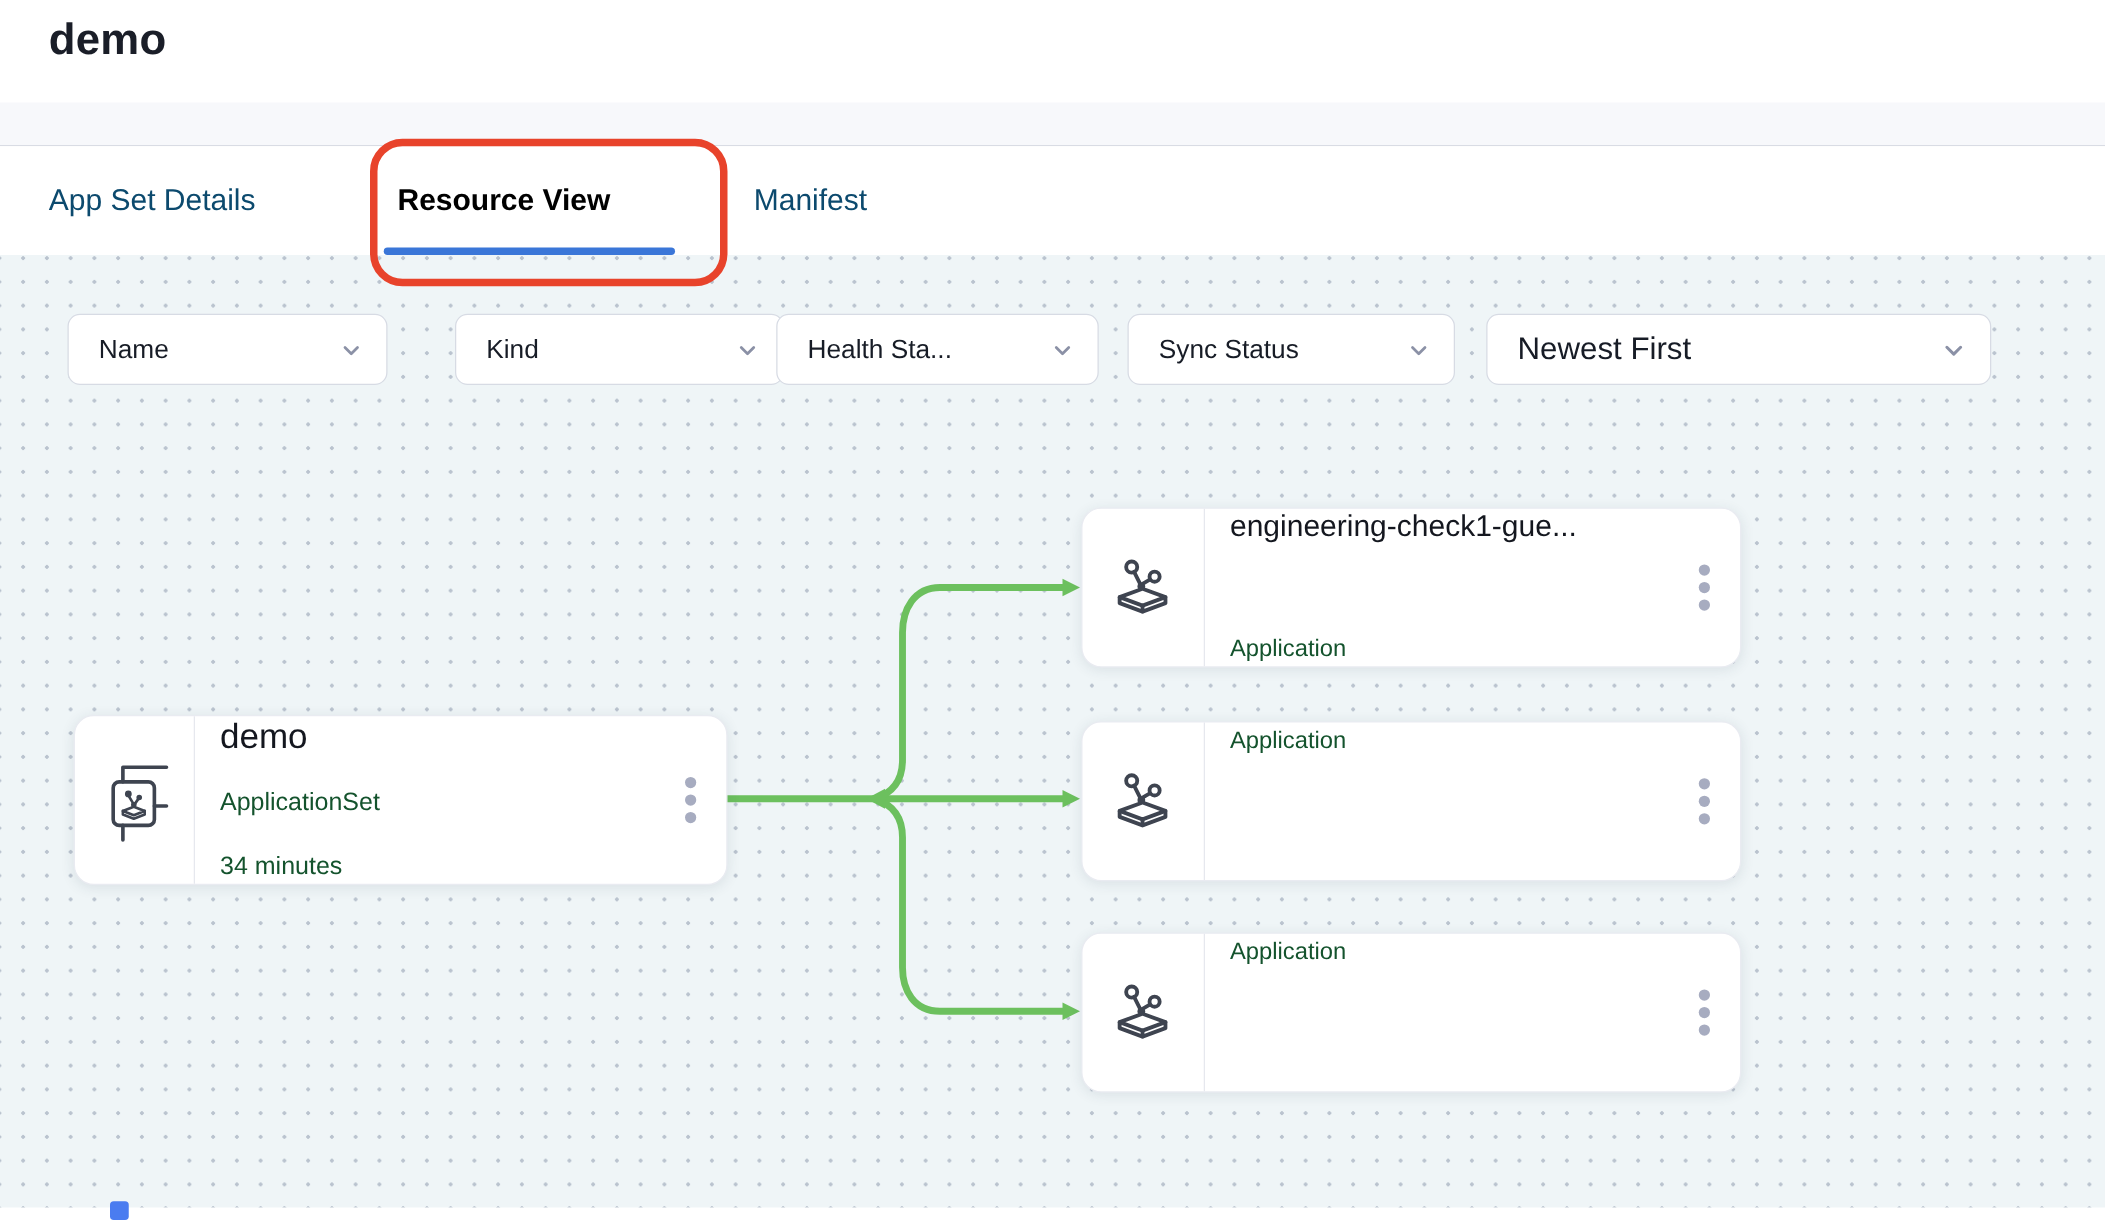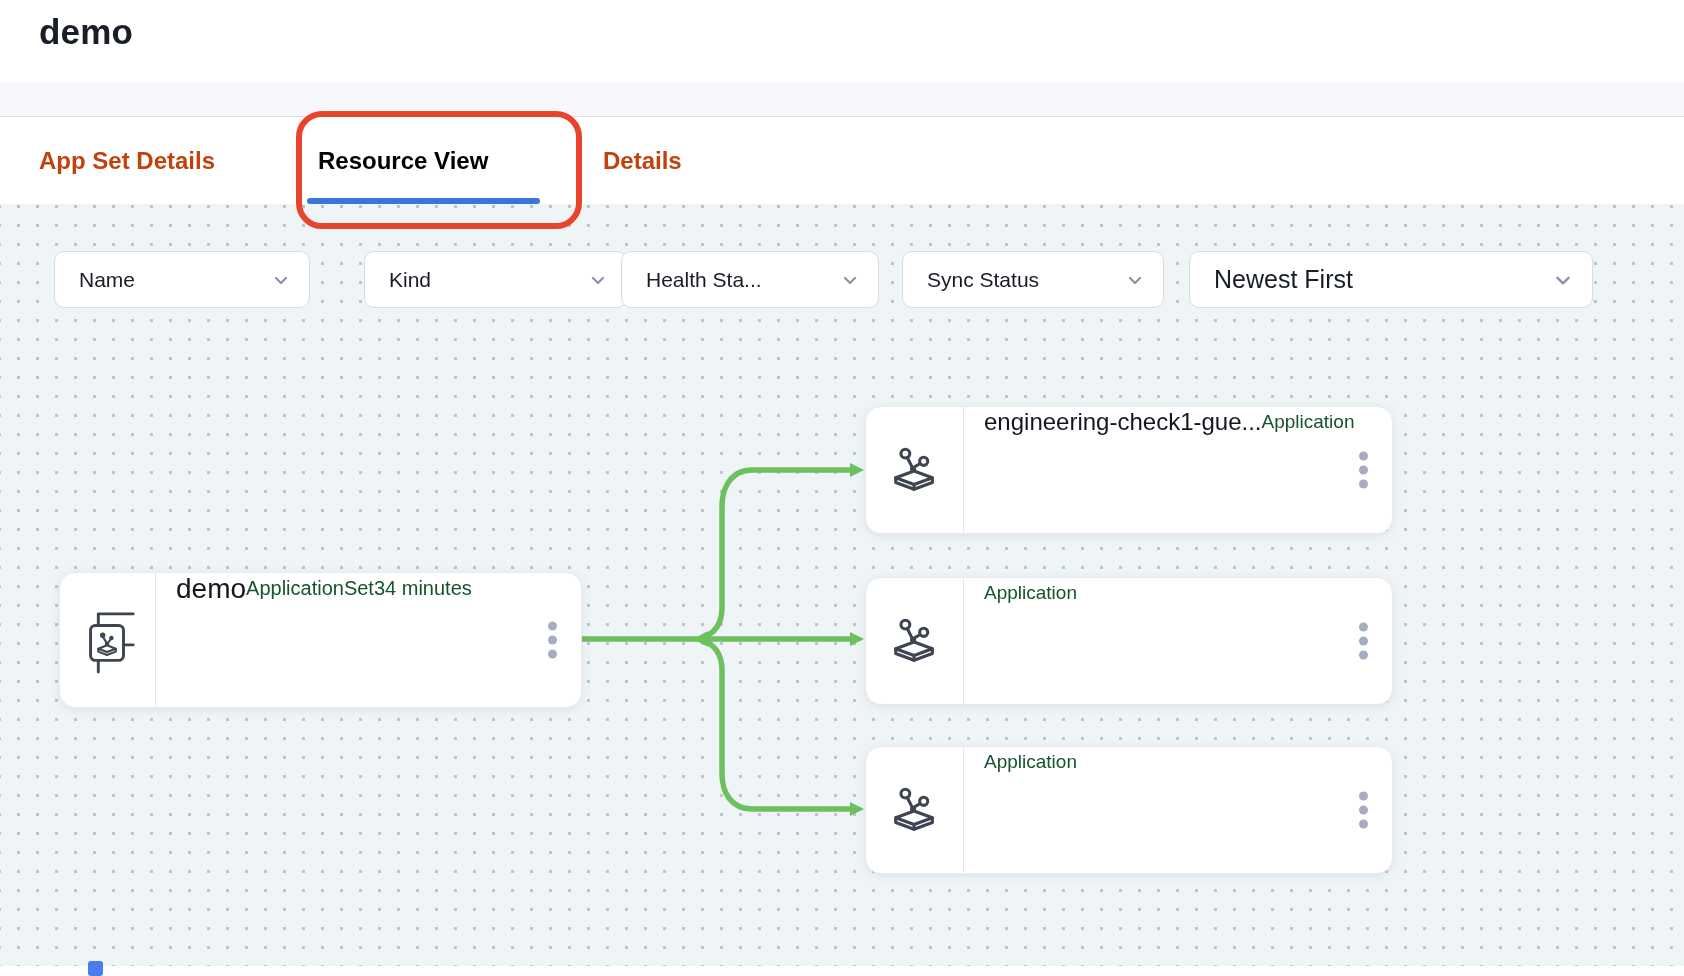--- a/index.html
+++ b/index.html
@@ -19,21 +19,21 @@
     background:#f7f8fb; border-bottom:1px solid #d9dce4;
   }
 
   
   .tabbar {
     position:absolute; top:117px; left:0; right:0; height:87px;
     background:#fff; border-bottom:1px solid #e4e6ec;
   }
   .tab {
     position:absolute; top:0; height:100%; display:flex; align-items:center;
-    font-size:24px; font-weight:700; color:#c2410c; cursor:pointer; white-space:nowrap;
+    font-size:24px; font-weight:400; color:#0c4a6e; cursor:pointer; white-space:nowrap;
   }
   .tab.active { font-weight:700; color:#000000; }
   .tab-underline {
     position:absolute; left:307px; top:81px; width:233px; height:6px;
     border-radius:3px; background:#3a76d8;
   }
   .annotation {
     position:absolute; left:296px; top:111px; width:274px; height:106px;
     border:6px solid #e8432b; border-radius:26px; z-index:40; pointer-events:none;
   }
@@ -72,21 +72,21 @@
   #node-app-0 { left:865px; top:202px; width:526px; height:126px; }
   #node-app-1 { left:865px; top:373px; width:526px; height:126px; }
   #node-app-2 { left:865px; top:542px; width:526px; height:126px; }
 
   .icon-col {
     flex:0 0 auto; display:flex; align-items:center; justify-content:center;
     border-right:1px solid #e6e8ee;
   }
   #node-root .icon-col { width:95px; }
   .node-app .icon-col  { width:97px; }
-  .text-col { display:flex; flex-direction:row; justify-content:space-between; padding-left:20px; min-width:0; }
+  .text-col { display:flex; flex-direction:column; justify-content:space-between; padding-left:20px; min-width:0; }
   .node-title { font-size:24px; font-weight:500; color:#14171f; white-space:nowrap; line-height:30px; }
   #node-root .node-title { font-size:28px; line-height:32px; }
   .node-sub { font-size:19px; color:#14532d; line-height:26px; margin-top:2px; }
   #node-root .node-sub { font-size:20px; line-height:27px; }
 
   .kebab {
     position:absolute; right:20px; top:50%; transform:translateY(-50%);
     display:flex; flex-direction:column; gap:5px; padding:6px 4px; cursor:pointer;
   }
   .kebab i { width:9px; height:9px; border-radius:50%; background:#a7acc0; display:block; }
@@ -100,21 +100,21 @@
 <body>
 
 <div class="header">
   <div class="page-title">demo</div>
 </div>
 <div class="strip"></div>
 
 <div class="tabbar">
   <div class="tab" style="left:39px">App Set Details</div>
   <div class="tab active" style="left:318px">Resource View</div>
-  <div class="tab" style="left:603px">Details</div>
+  <div class="tab" style="left:603px">Manifest</div>
   <div class="tab-underline"></div>
 </div>
 <div class="annotation"></div>
 
 <div class="content">
 
   <div class="filter" id="filter-name">
     <span>Name</span>
     <svg class="chev" width="20" height="20" viewBox="0 0 20 20">
         <path d="M5 8 L10 13 L15 8" stroke="#8b91a6" stroke-width="2.2" fill="none" stroke-linecap="round" stroke-linejoin="round"></path>

